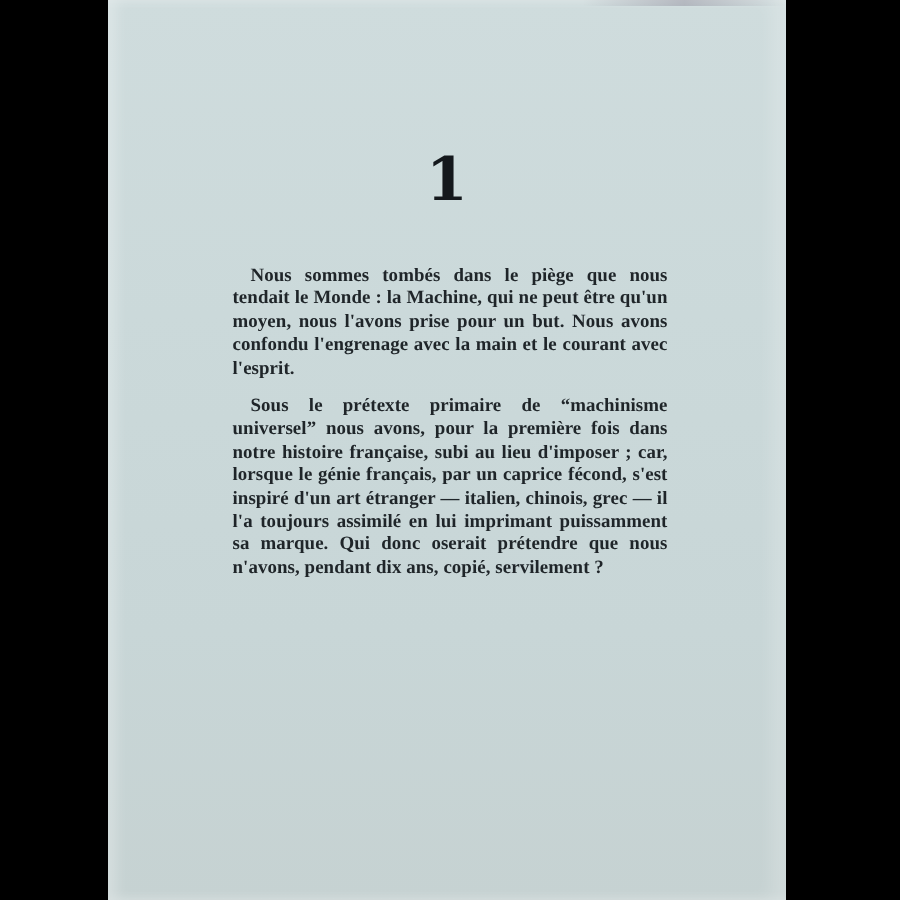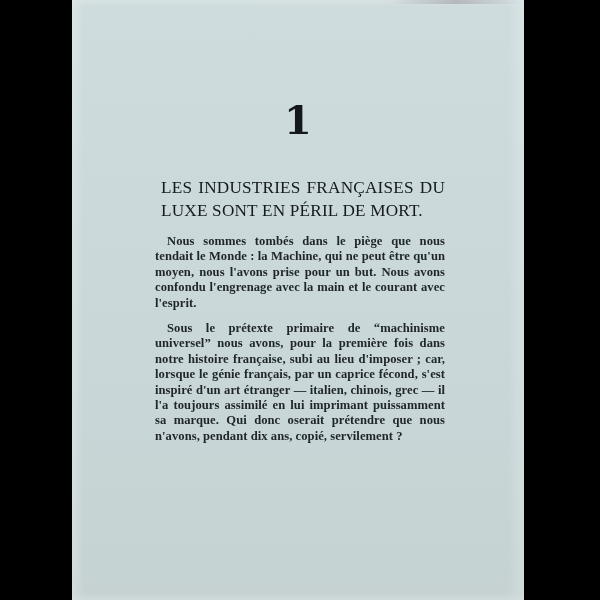--- a/index.html
+++ b/index.html
@@ -66,17 +66,16 @@
     color: #1f2529;
     letter-spacing: 0.05px;
   }
 </style>
 </head>
 <body>
 
 <div class="page">
   <div class="chapter-number">1</div>
   <div class="text-block">
-    <h1 class="title">LES INDUSTRIES FRANÇAISES DU LUXE SONT EN PÉRIL DE MORT.</h1>
     <p class="para">Nous sommes tombés dans le piège que nous tendait le Monde : la Machine, qui ne peut être qu'un moyen, nous l'avons prise pour un but. Nous avons confondu l'engrenage avec la main et le courant avec l'esprit.</p>
     <p class="para">Sous le prétexte primaire de “machinisme universel” nous avons, pour la première fois dans notre histoire française, subi au lieu d'imposer ; car, lorsque le génie français, par un caprice fécond, s'est inspiré d'un art étranger — italien, chinois, grec — il l'a toujours assimilé en lui imprimant puissamment sa marque. Qui donc oserait prétendre que nous n'avons, pendant dix ans, copié, servilement ?</p>
   </div>
 </div>
 
 </body></html>

